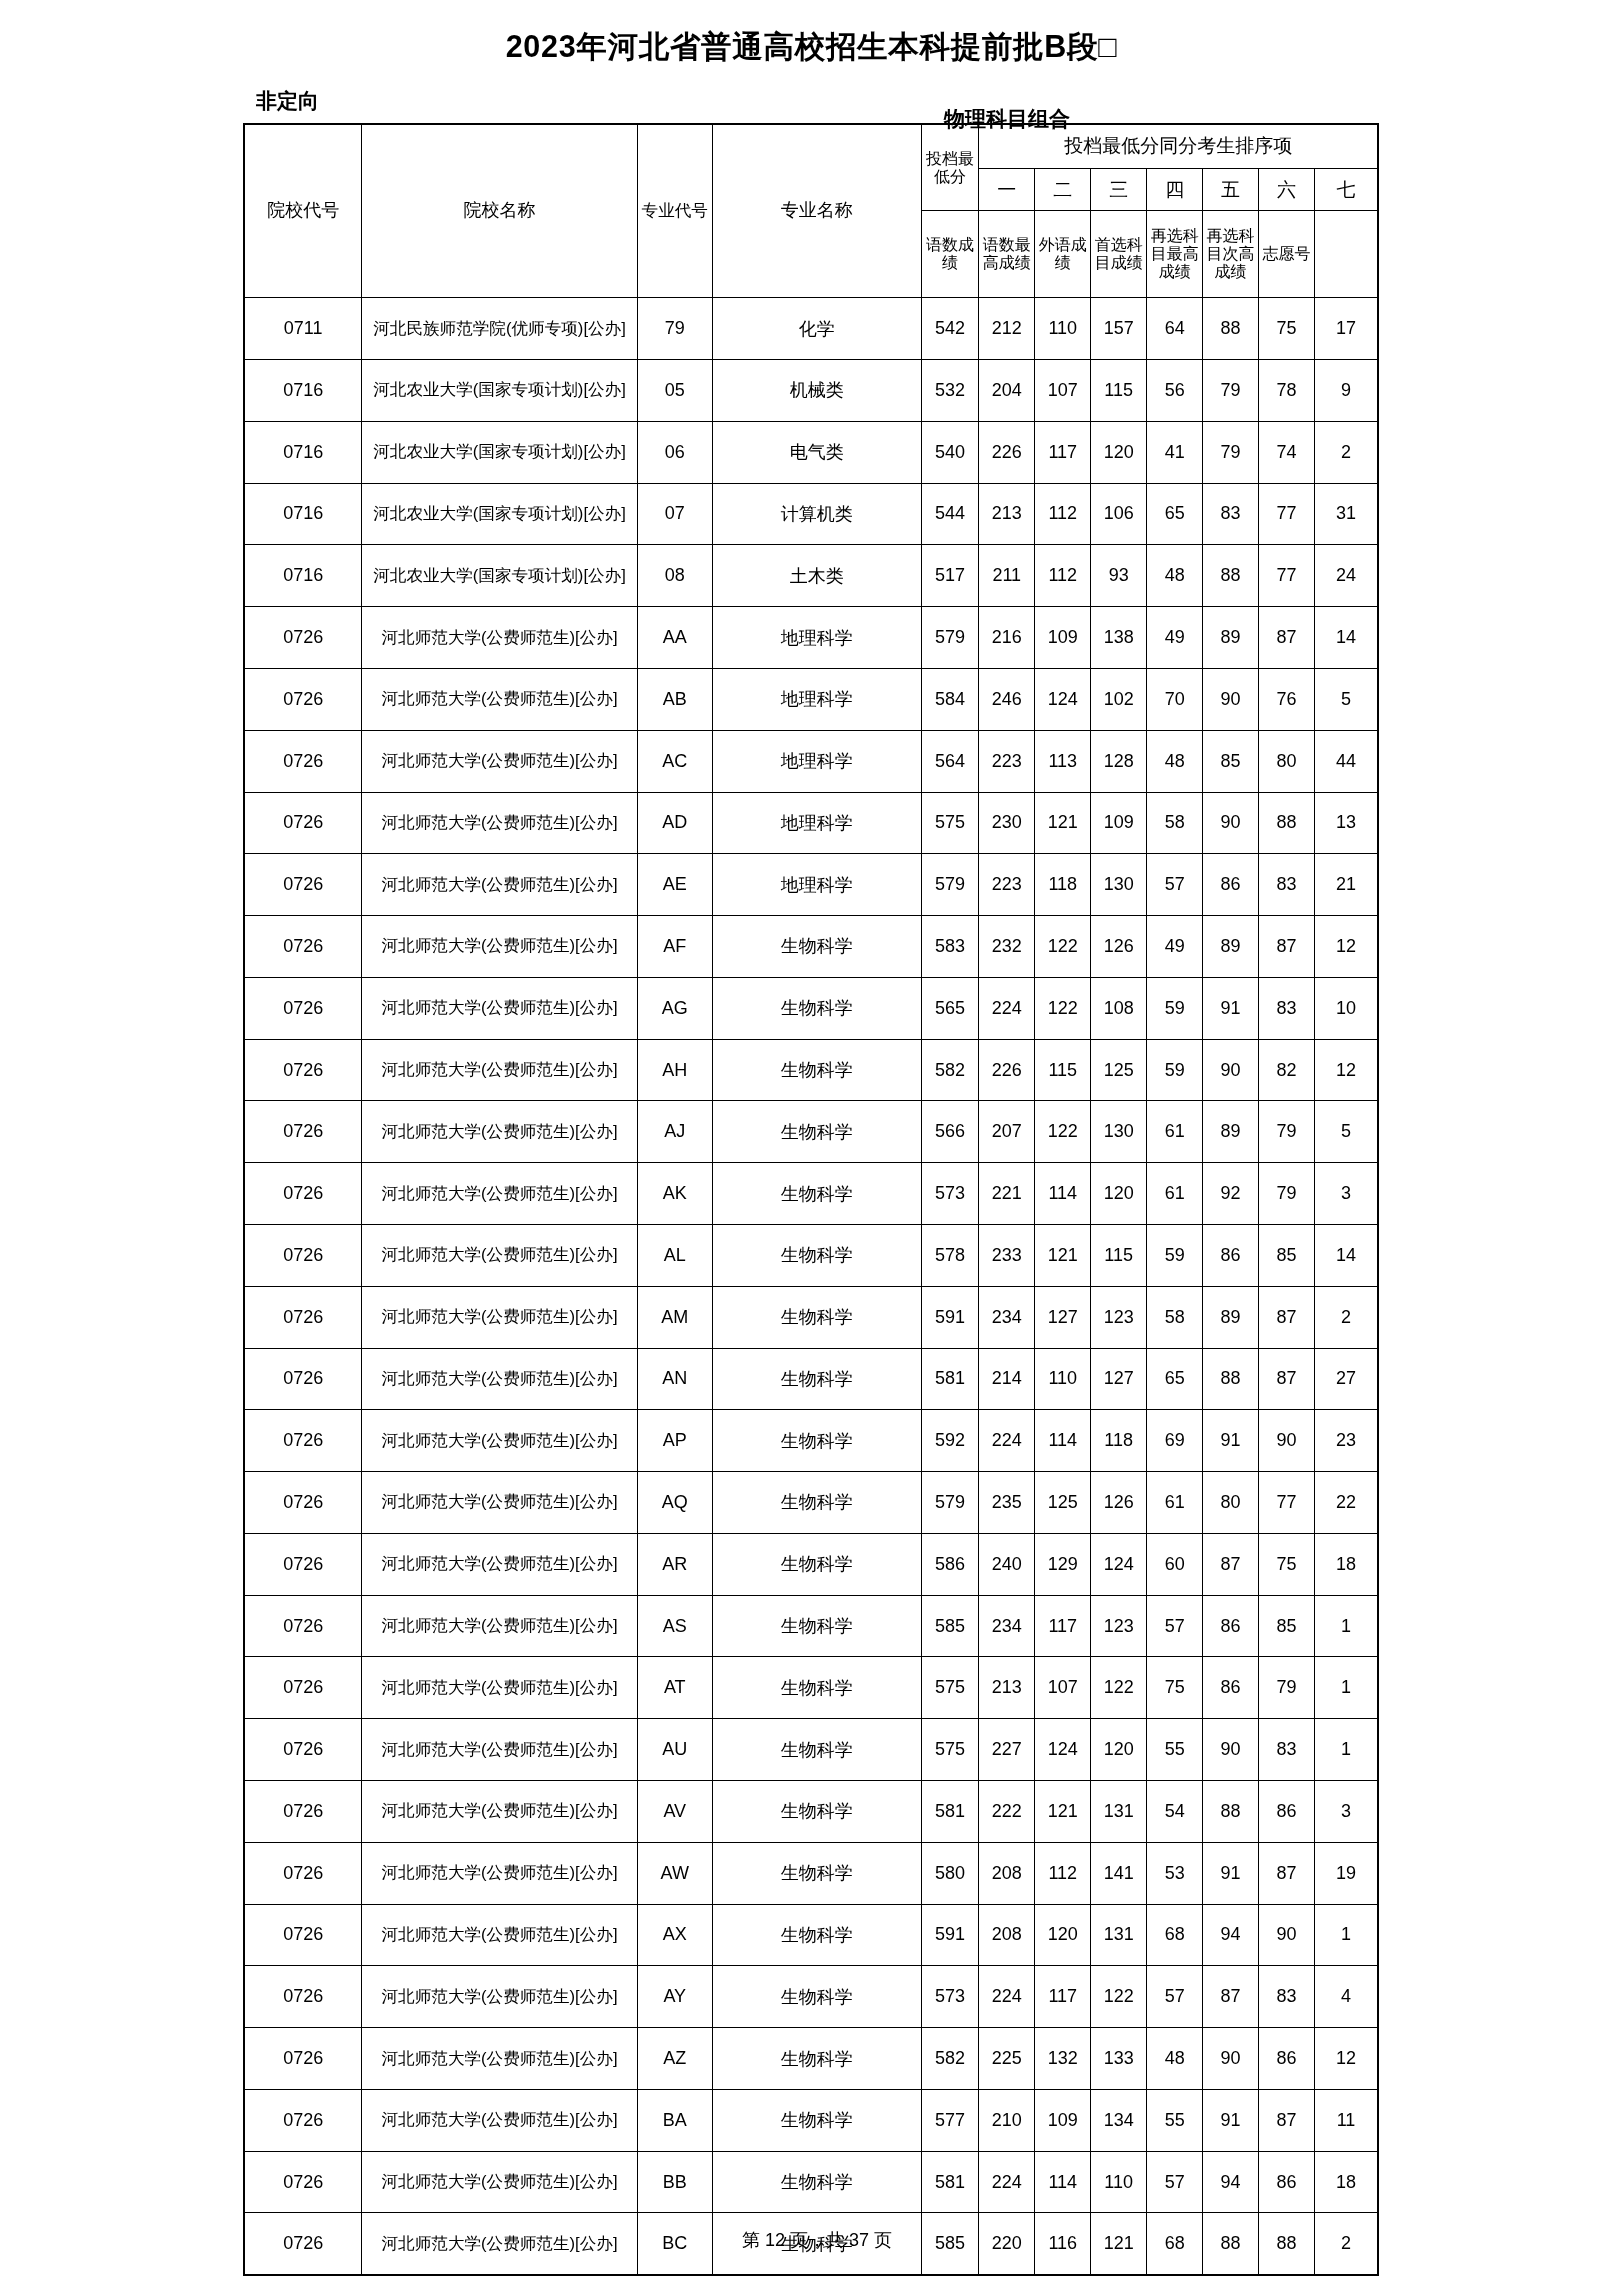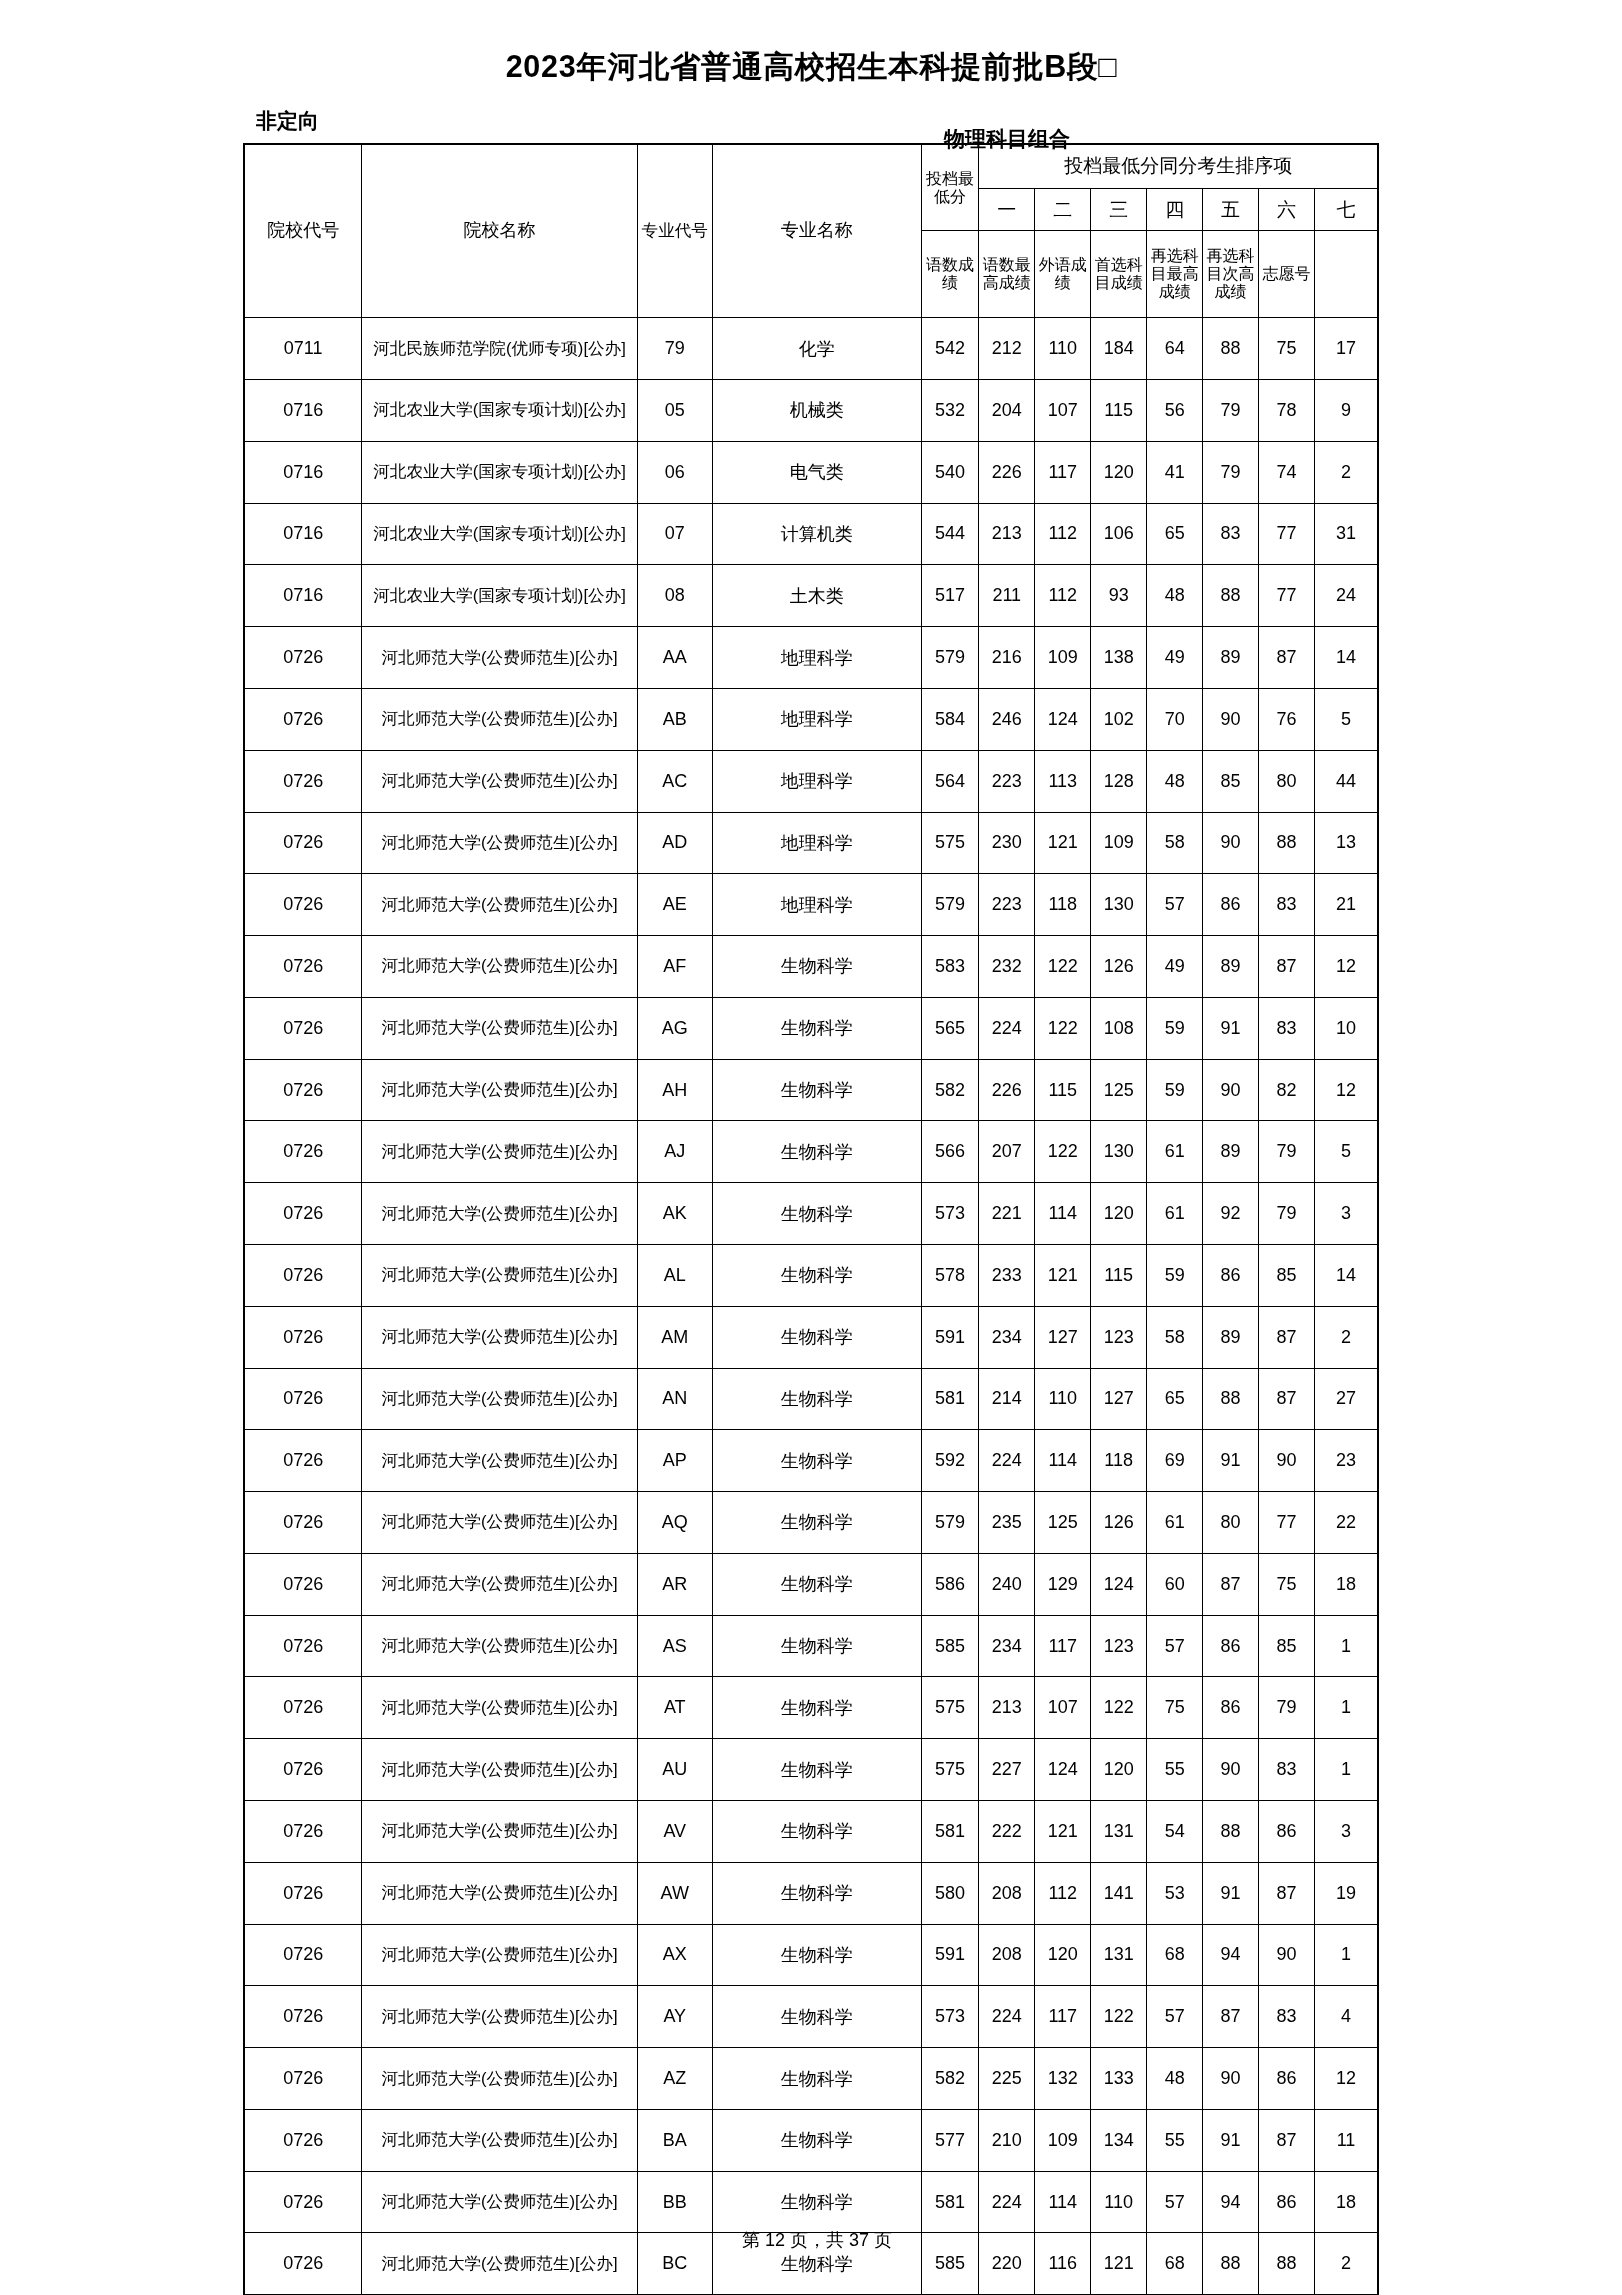--- a/index.html
+++ b/index.html
@@ -17,21 +17,21 @@
   .page {
     position: relative;
     width: 1623px;
     height: 2295px;
     box-sizing: border-box;
     padding: 0 243px;
   }
   
   .title-block {
     text-align: center;
-    padding-top: 46px;
+    padding-top: 26px;
   }
   .title-line {
     font-family: "Liberation Sans", "DejaVu Sans", sans-serif;
     font-weight: bold;
     font-size: 30.5px;
     line-height: 40px;
     letter-spacing: 0.7px;
     white-space: nowrap;
   }
   
@@ -197,21 +197,21 @@
     </thead>
     <tbody id="table-body">
         <tr>
           <td class="cell num">0711</td>
           <td class="cell school">河北民族师范学院(优师专项)[公办]</td>
           <td class="cell num">79</td>
           <td class="cell major">化学</td>
           <td class="cell num">542</td>
           <td class="cell num">212</td>
           <td class="cell num">110</td>
-          <td class="cell num">184</td>
+          <td class="cell num">157</td>
           <td class="cell num">64</td>
           <td class="cell num">88</td>
           <td class="cell num">75</td>
           <td class="cell num">17</td>
         </tr>
         <tr>
           <td class="cell num">0716</td>
           <td class="cell school">河北农业大学(国家专项计划)[公办]</td>
           <td class="cell num">05</td>
           <td class="cell major">机械类</td>

